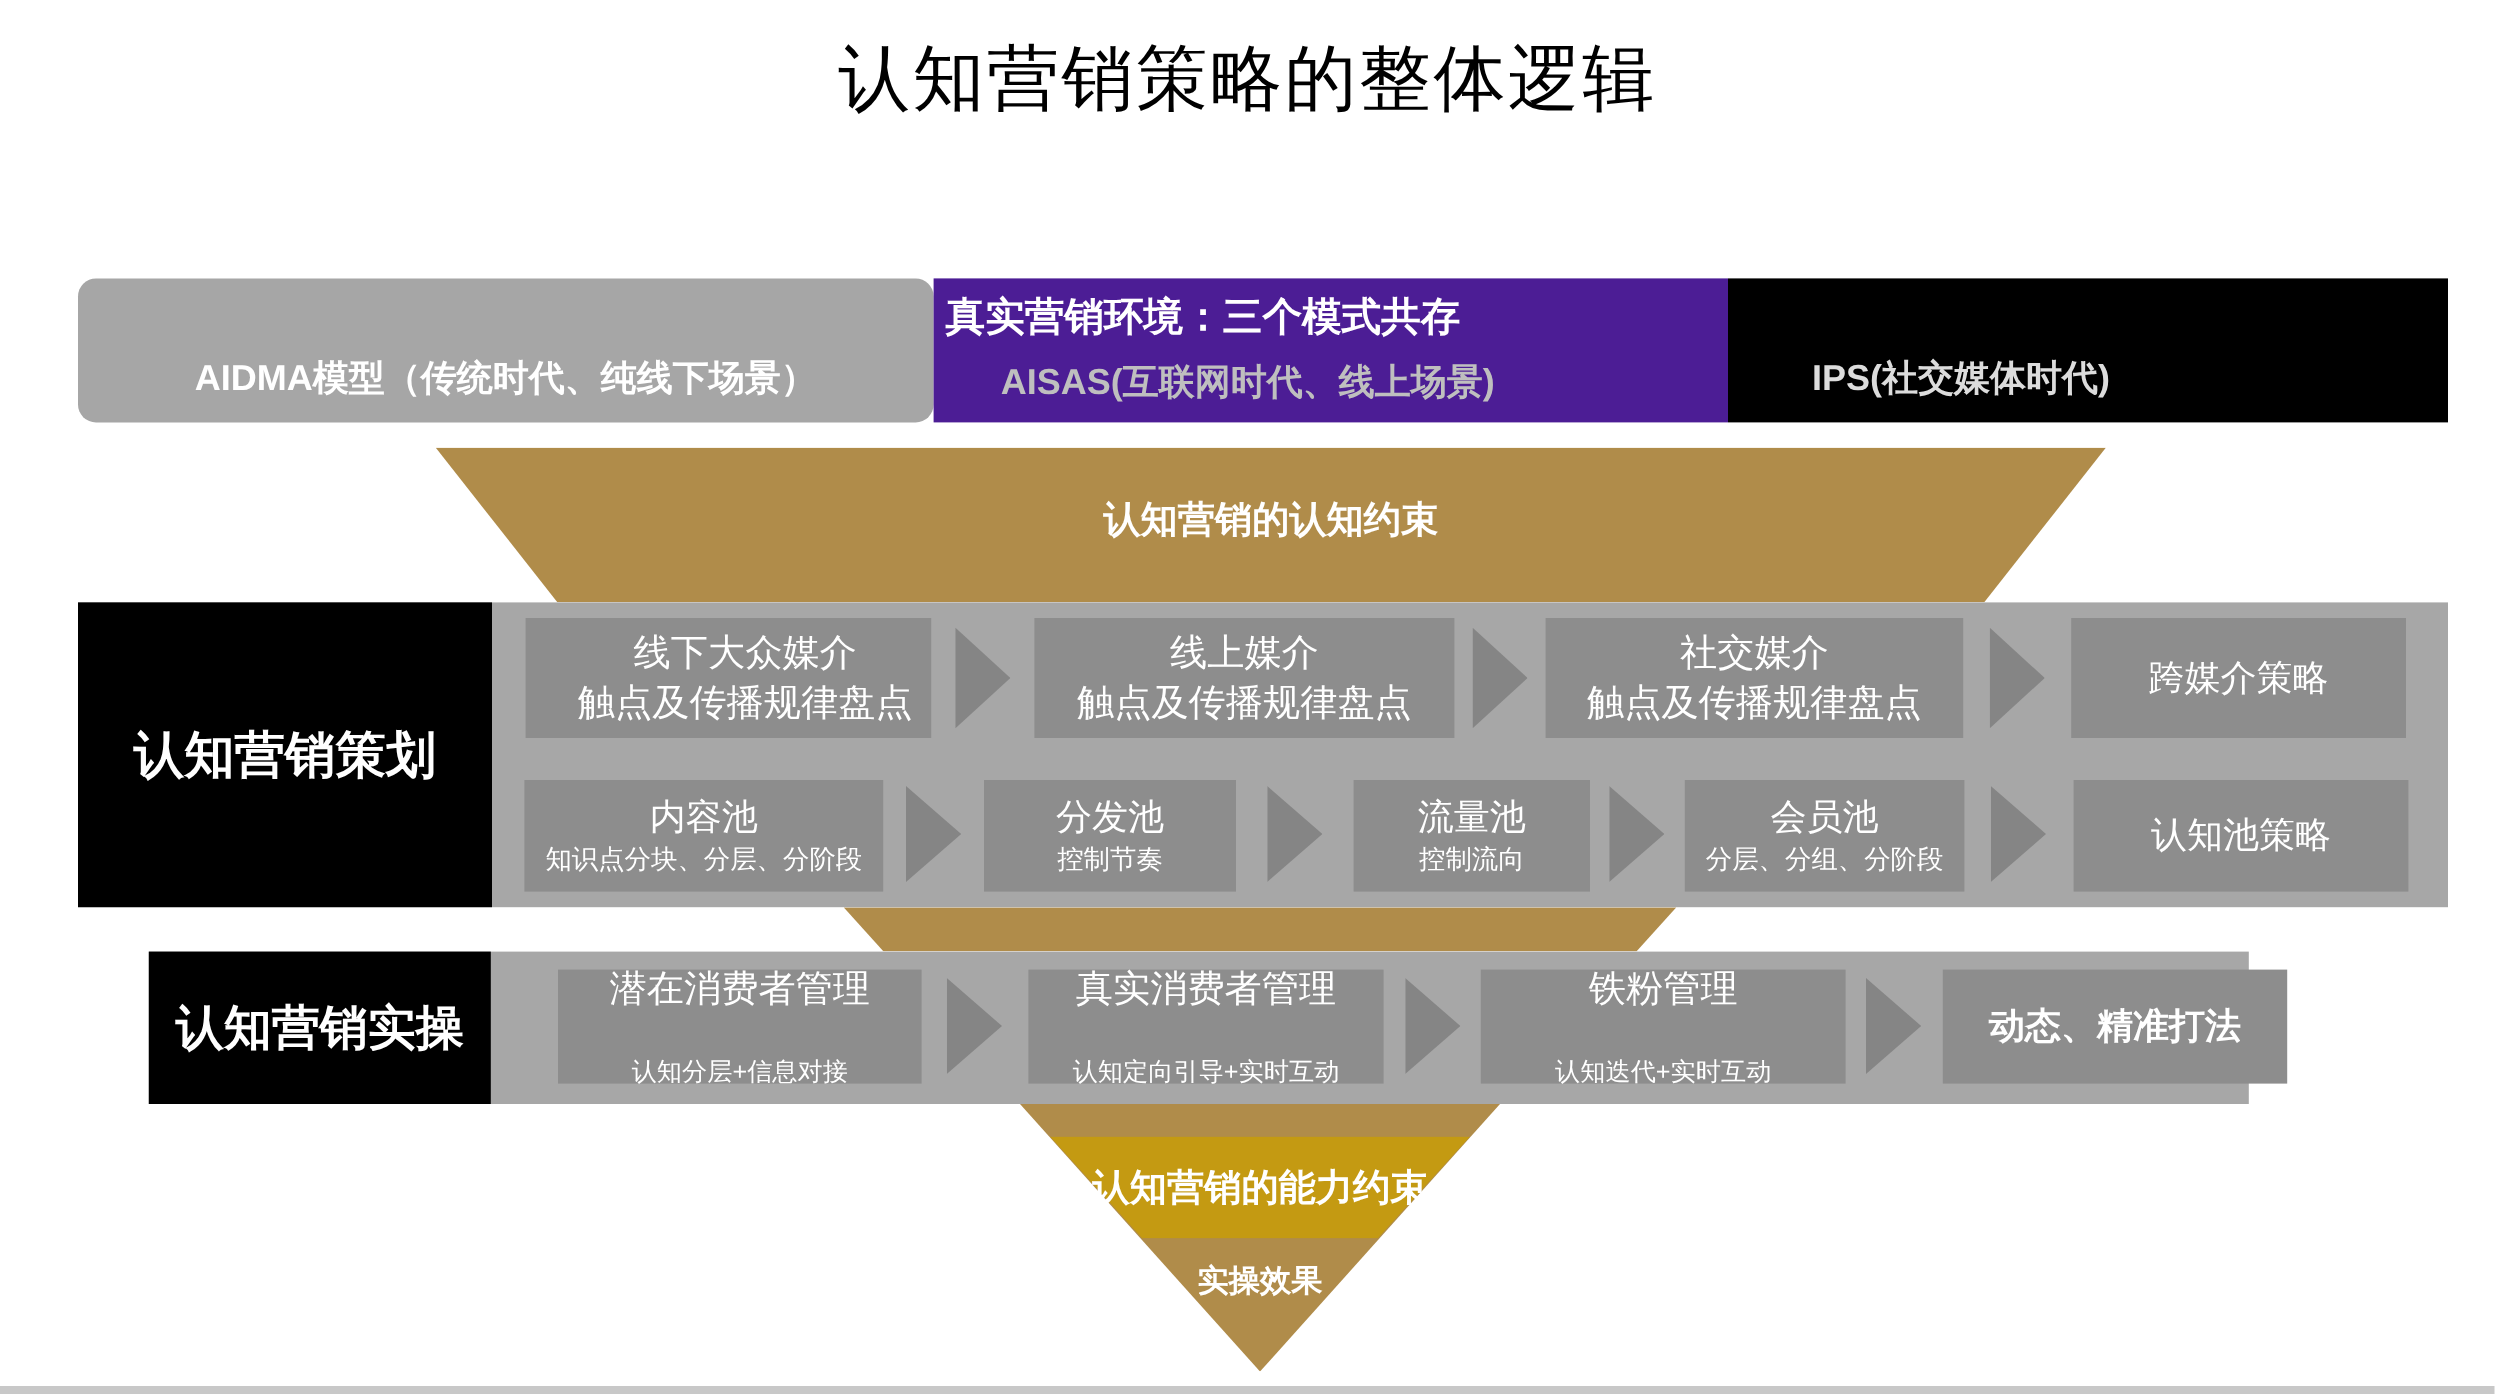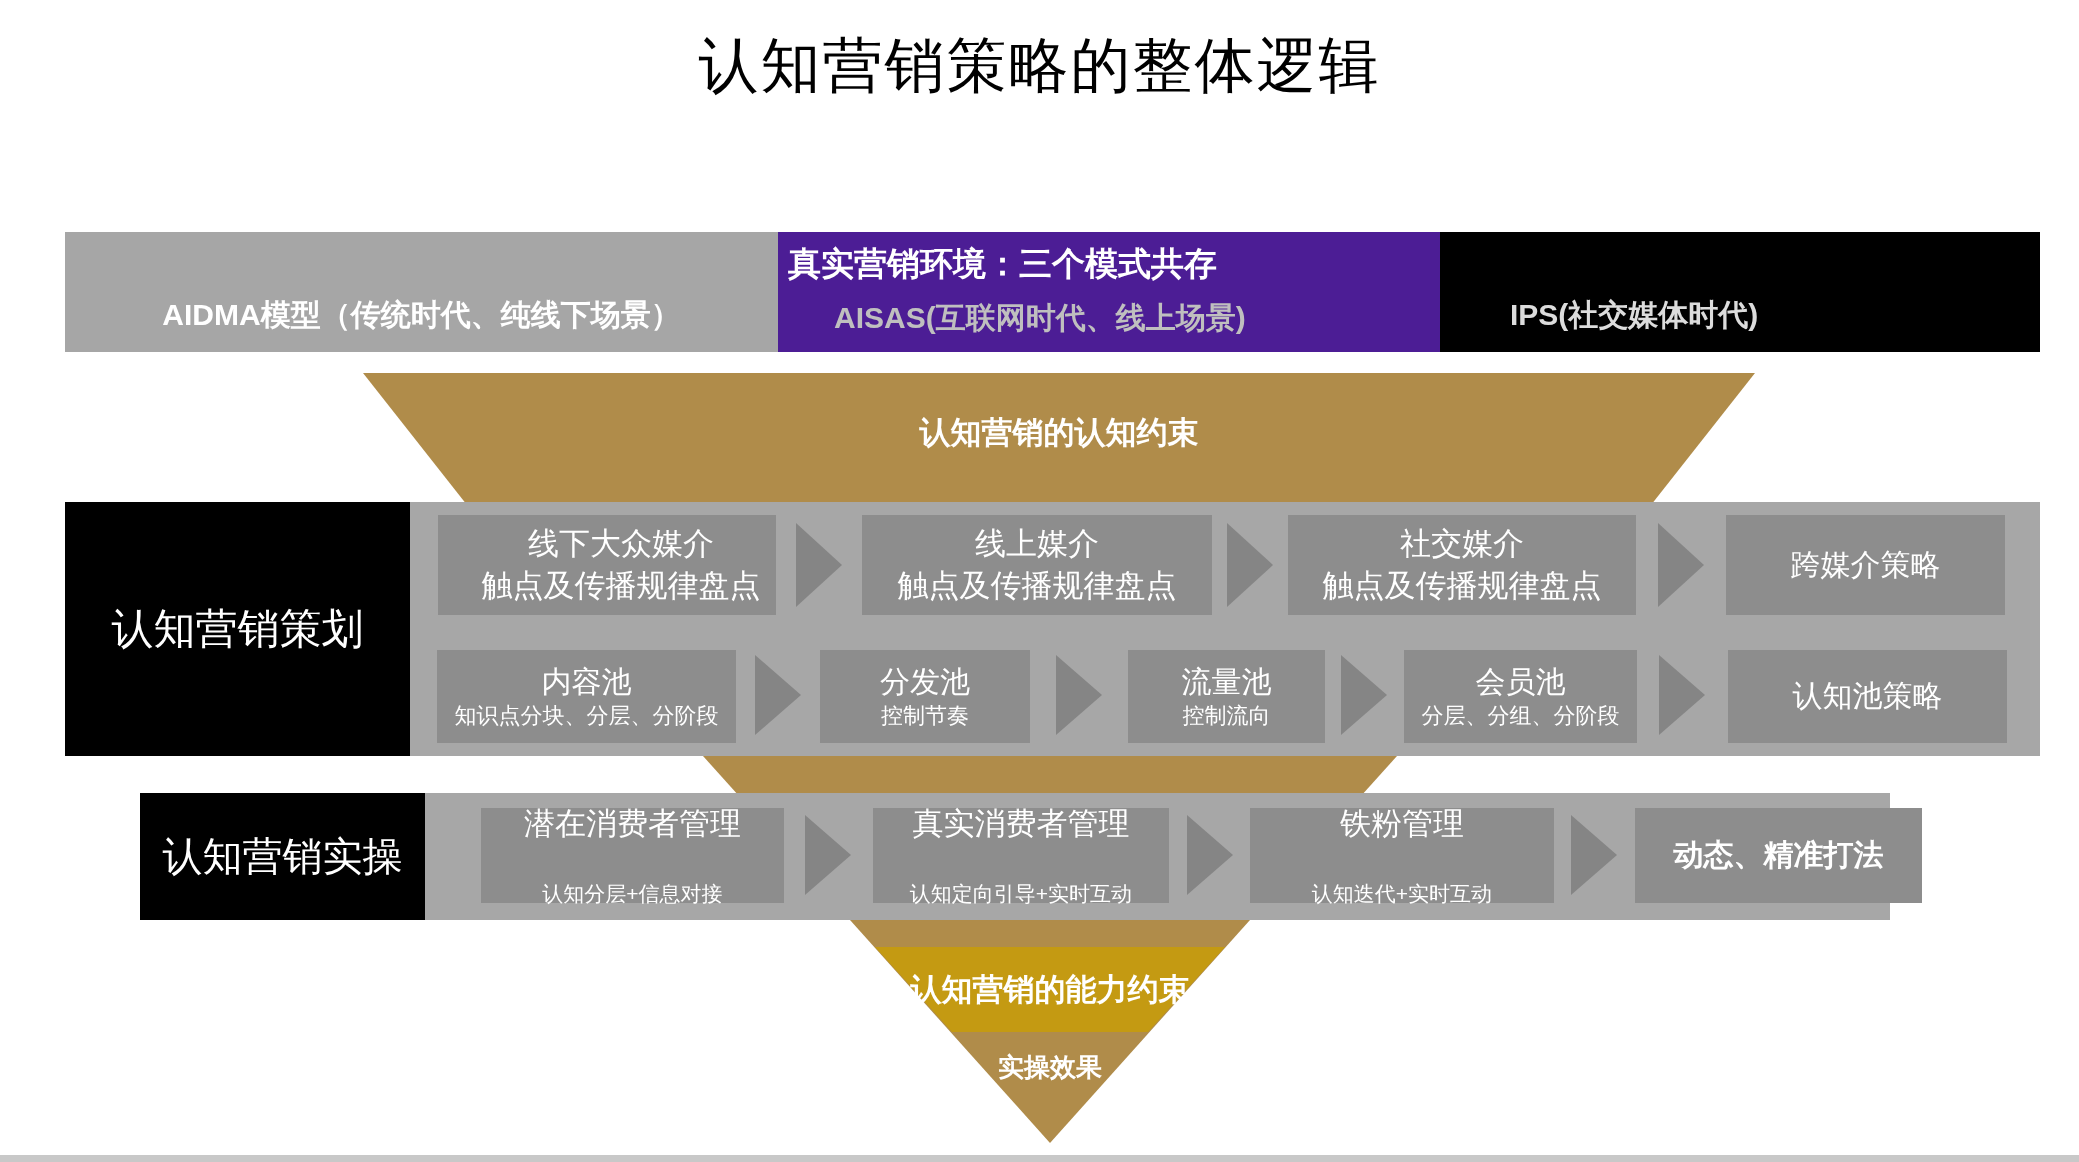--- a/index.html
+++ b/index.html
@@ -7,21 +7,21 @@
     position:relative;width:2079px;height:1162px;overflow:hidden;background:#ffffff;
     font-family:"Liberation Sans","DejaVu Sans",sans-serif;
   }
   
   .page-title{
     position:absolute;top:30px;left:0;width:100%;text-align:center;
     font-size:60px;line-height:72px;color:#000000;font-weight:500;letter-spacing:2px;
   }
   
   .era-header{position:absolute;left:65px;top:232px;width:1975px;height:120px;display:flex;}
-  .era-left{width:713px;background:#A6A6A6;display:flex;flex-direction:column;justify-content:flex-end;align-items:center;padding-bottom:16px;box-sizing:border-box;}
+  .era-left{width:713px;background:#A6A6A6;display:flex;flex-direction:column;justify-content:flex-end;align-items:center;padding-bottom:16px;box-sizing:border-box;border-radius:15px;}
   .era-left .lbl{color:#ffffff;font-weight:700;font-size:30px;}
   .era-mid{width:662px;background:#4c1d95;box-sizing:border-box;padding:12px 0 0 10px;}
   .era-mid .env{color:#ffffff;font-weight:700;font-size:33px;line-height:40px;}
   .era-mid .aisas{color:#BFBFBF;font-weight:700;font-size:30px;margin-top:14px;padding-left:46px;}
   .era-right{width:600px;background:#000000;display:flex;flex-direction:column;justify-content:flex-end;box-sizing:border-box;padding:0 0 16px 70px;}
   .era-right .lbl{color:#DCDCDC;font-weight:700;font-size:30px;}
   
   .trapA{position:absolute;left:363px;top:373px;width:1392px;height:129px;background:#B08C4A;
     clip-path:polygon(0 0,100% 0,92.7% 100%,7.3% 100%);}
   .trapB{position:absolute;left:703px;top:756px;width:694px;height:37px;background:#B08C4A;
@@ -30,22 +30,22 @@
     clip-path:polygon(0 0,100% 0,50% 100%);}
   .bandD{position:absolute;left:875px;top:947px;width:350px;height:85px;background:#C49A12;
     clip-path:polygon(0 0,100% 0,78% 100%,22% 100%);}
   .funnel-label{position:absolute;color:#ffffff;font-weight:700;text-align:center;display:flex;align-items:center;justify-content:center;}
   .f1{left:363px;top:373px;width:1392px;height:120px;font-size:31px;}
   .f2{left:800px;top:947px;width:500px;height:85px;font-size:31px;}
   .f3{left:850px;top:1032px;width:400px;height:70px;font-size:26px;}
   
   .band{position:absolute;background:#A7A7A7;}
   .band1{left:65px;top:502px;width:1975px;height:254px;}
-  .band2{left:140px;top:793px;width:1750px;height:127px;}
-  .band-label{position:absolute;left:0;top:0;background:#000000;color:#ffffff;font-weight:400;
+  .band2{left:124px;top:793px;width:1750px;height:127px;}
+  .band-label{position:absolute;left:0;top:0;background:#000000;color:#ffffff;font-weight:700;
     display:flex;align-items:center;justify-content:center;}
   .band1 .band-label{width:345px;height:254px;font-size:42px;}
   .band2 .band-label{width:285px;height:127px;font-size:40px;}
   
   .fbox{position:absolute;background:#8D8D8D;color:#ffffff;display:flex;flex-direction:column;
     align-items:center;justify-content:center;text-align:center;box-sizing:border-box;}
   .row1 .fbox{top:13px;height:100px;}
   .row2 .fbox{top:148px;height:93px;}
   .band2 .fbox{top:15px;height:95px;gap:35px;}
   .t{font-size:31px;line-height:42px;}

